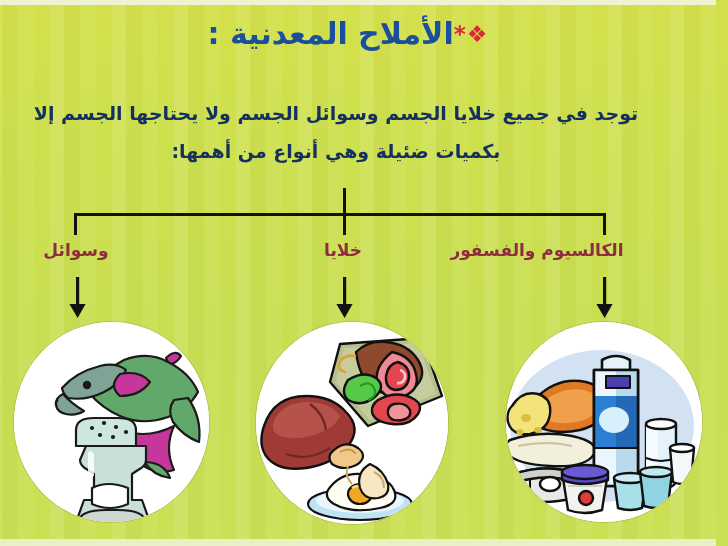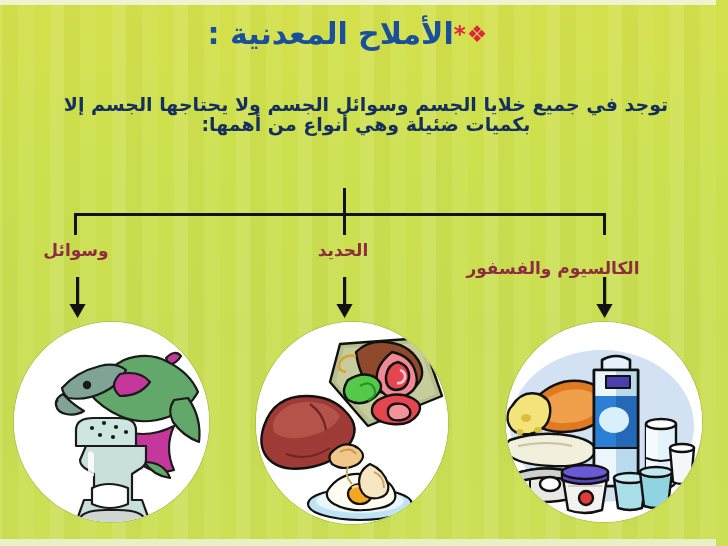--- a/index.html
+++ b/index.html
@@ -52,24 +52,24 @@
     font-family:"DejaVu Sans", sans-serif;
     font-size:23px;font-weight:bold;
     color:#e0263c;
     vertical-align:middle;
     margin-right:8px;
     letter-spacing:1px;
   }
 
   
   #body-text{
-    position:absolute;top:94px;left:48px;width:660px;
+    position:absolute;top:94px;left:18px;width:660px;
     direction:rtl;text-align:center;
     font-family:"DejaVu Sans", sans-serif;
-    font-size:19px;font-weight:bold;line-height:20px;
+    font-size:19px;font-weight:bold;line-height:38px;
     color:#15305e;
   }
 
   
   .conn{position:absolute;background:#121212;}
   #conn-stem{left:355px;top:188px;width:3px;height:27px;}
   #conn-hbar{left:86px;top:213px;width:532px;height:3px;}
   #conn-left-drop{left:86px;top:213px;width:3px;height:22px;}
   #conn-right-drop{left:615px;top:213px;width:3px;height:22px;}
   #conn-mid-drop{left:355px;top:213px;width:3px;height:22px;}
@@ -78,21 +78,21 @@
   .branch-label{
     position:absolute;
     direction:rtl;text-align:center;
     font-family:"DejaVu Sans", sans-serif;
     font-size:17px;font-weight:bold;
     color:#8e2d3f;
     white-space:nowrap;
   }
   #label-iodine{left:18px;top:240px;width:140px;}
   #label-iron{left:285px;top:240px;width:140px;}
-  #label-ca-p{left:440px;top:240px;width:250px;margin-top:18px;}
+  #label-ca-p{left:424px;top:240px;width:250px;}
 
   
   .arrow{position:absolute;width:24px;height:42px;}
   #arrow-left{left:77px;top:277px;}
   #arrow-mid{left:344px;top:277px;}
   #arrow-right{left:604px;top:277px;}
 
   
   .oval{
     position:absolute;
@@ -133,21 +133,21 @@
 
   <div id="body-text">توجد في جميع خلايا الجسم وسوائل الجسم ولا يحتاجها الجسم إلا بكميات ضئيلة وهي أنواع من أهمها:</div>
 
   <div class="conn" id="conn-stem"></div>
   <div class="conn" id="conn-hbar"></div>
   <div class="conn" id="conn-left-drop"></div>
   <div class="conn" id="conn-mid-drop"></div>
   <div class="conn" id="conn-right-drop"></div>
 
   <div class="branch-label" id="label-iodine">وسوائل</div>
-  <div class="branch-label" id="label-iron">الحديد</div>
+  <div class="branch-label" id="label-iron">خلايا</div>
   <div class="branch-label" id="label-ca-p">الكالسيوم والفسفور</div>
 
   <svg class="arrow" id="arrow-left" viewBox="0 0 24 42">
     <path d="M11 0 h3.2 v27 h6.4 L12.6 41 L4.4 27 h6.6 z" fill="#121212"></path>
   </svg>
   <svg class="arrow" id="arrow-mid" viewBox="0 0 24 42">
     <path d="M11 0 h3.2 v27 h6.4 L12.6 41 L4.4 27 h6.6 z" fill="#121212"></path>
   </svg>
   <svg class="arrow" id="arrow-right" viewBox="0 0 24 42">
     <path d="M11 0 h3.2 v27 h6.4 L12.6 41 L4.4 27 h6.6 z" fill="#121212"></path>

